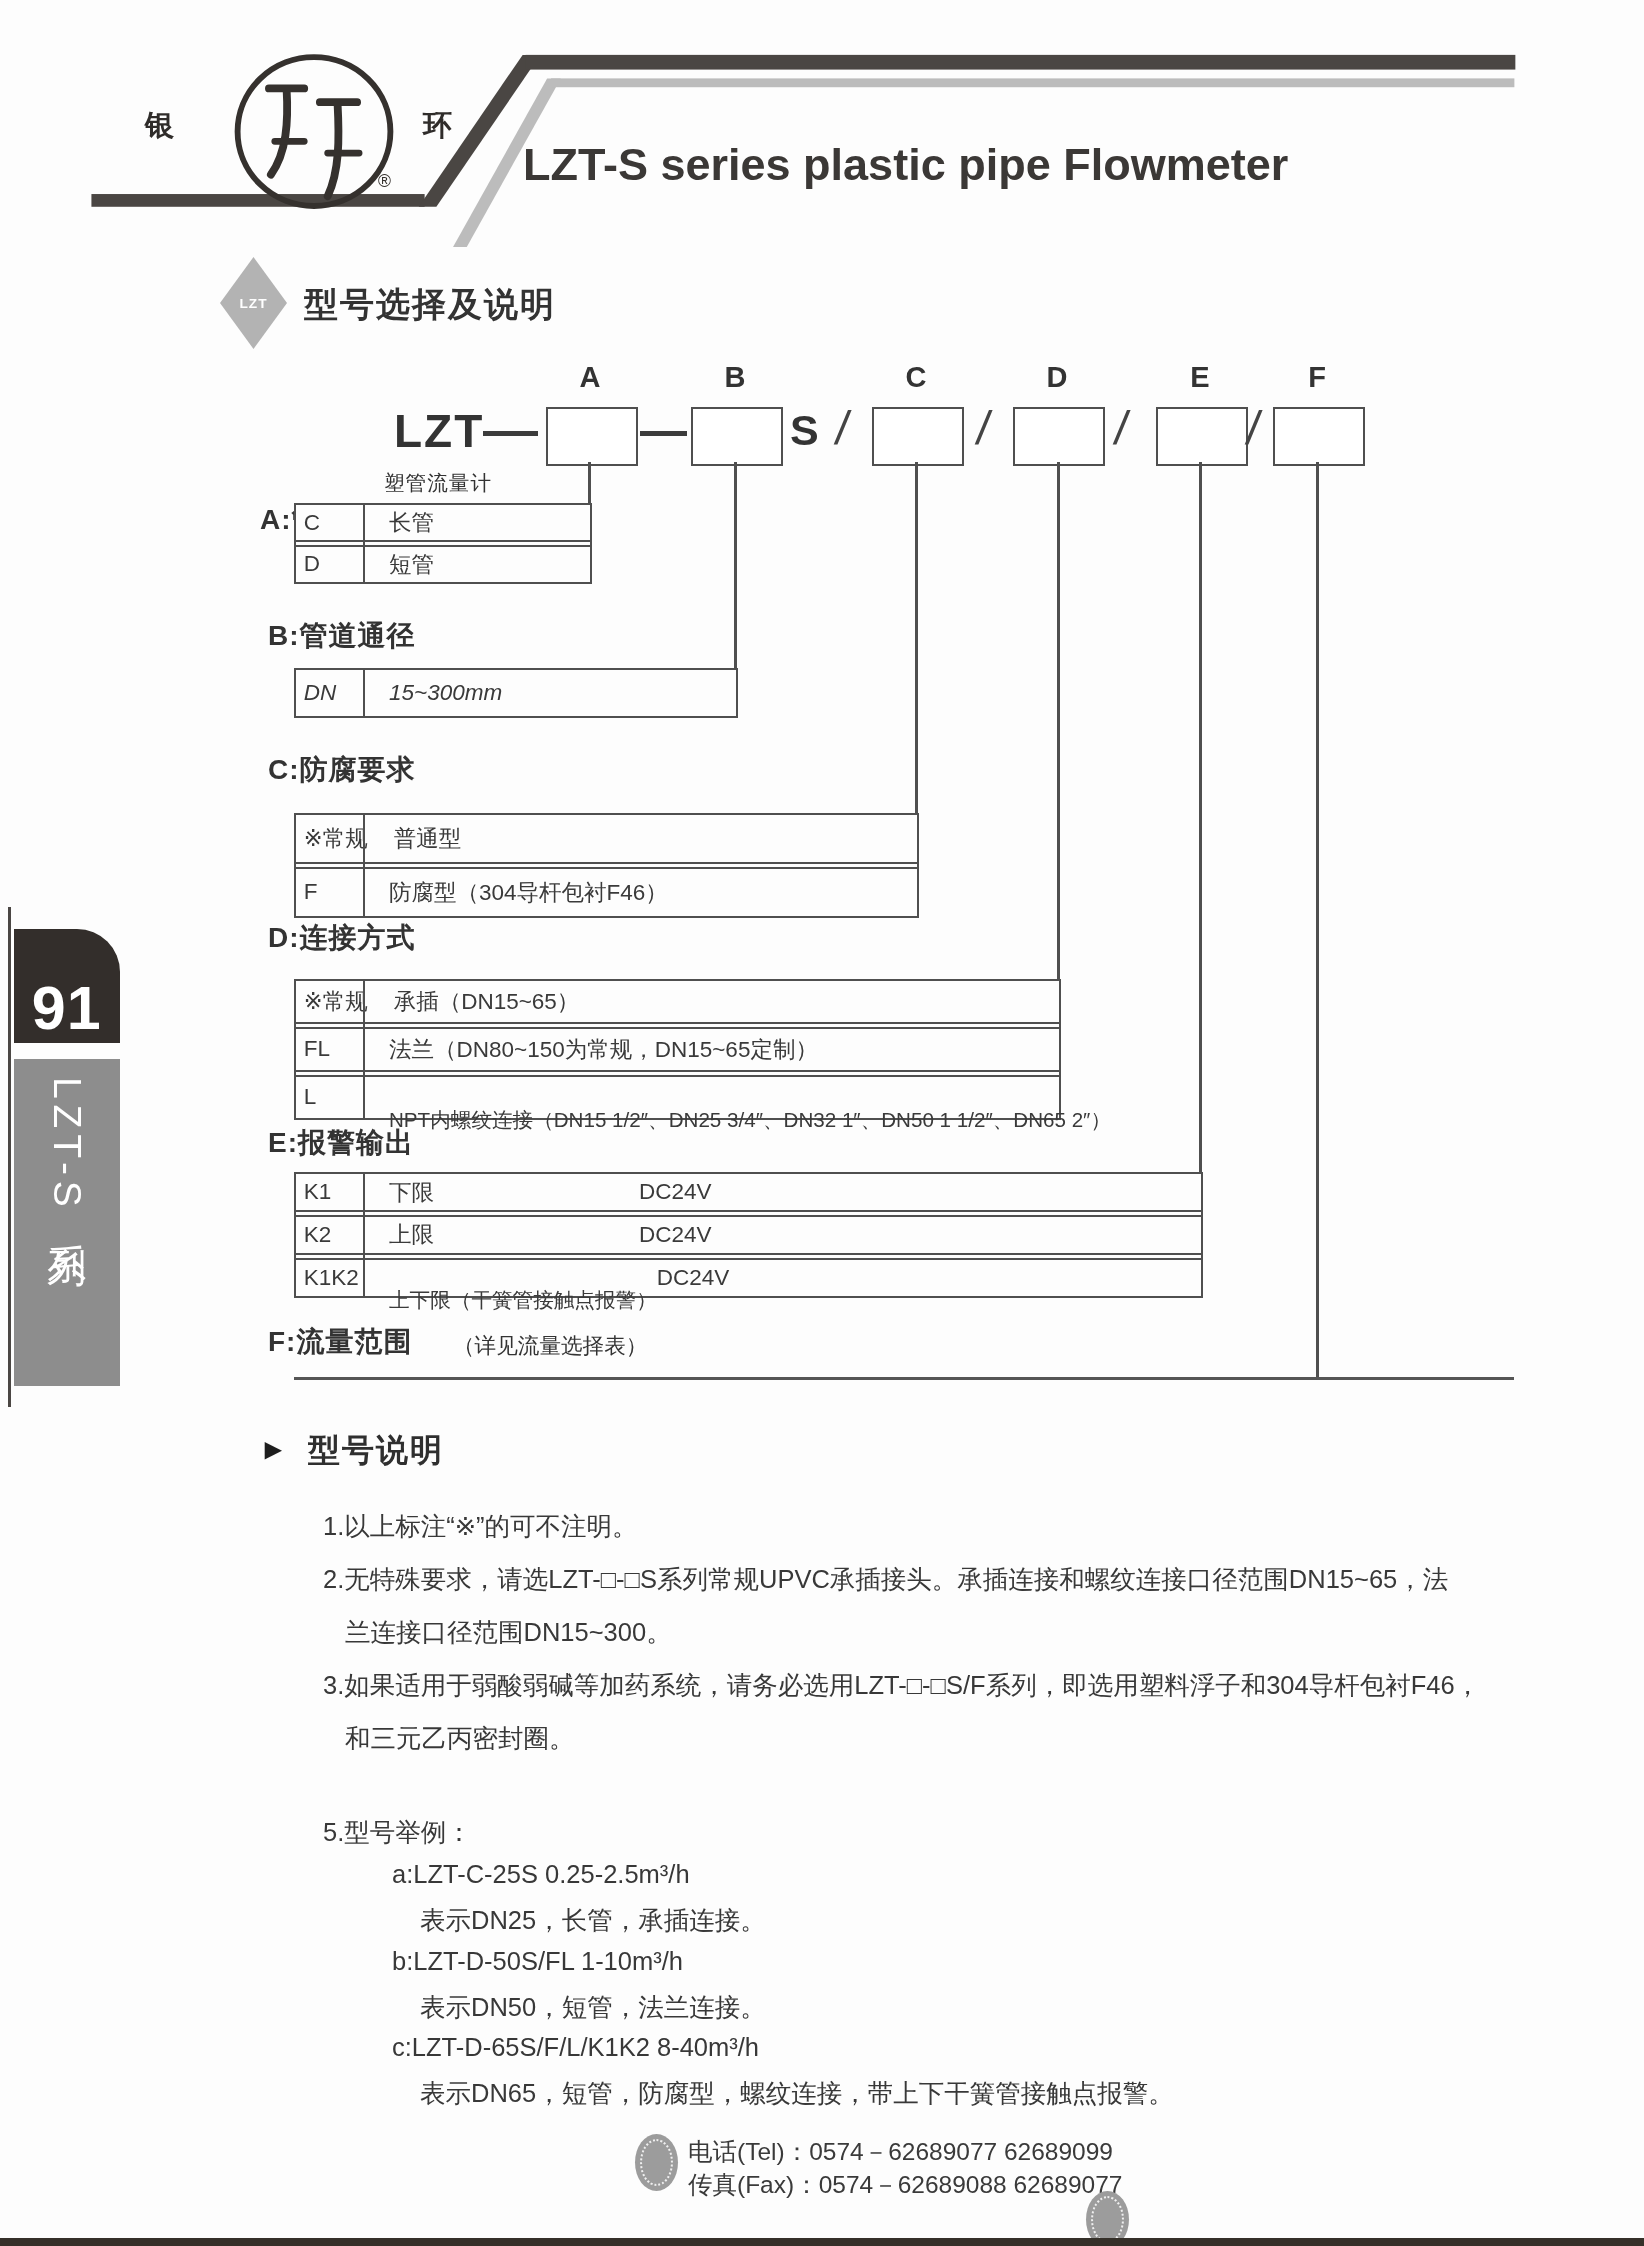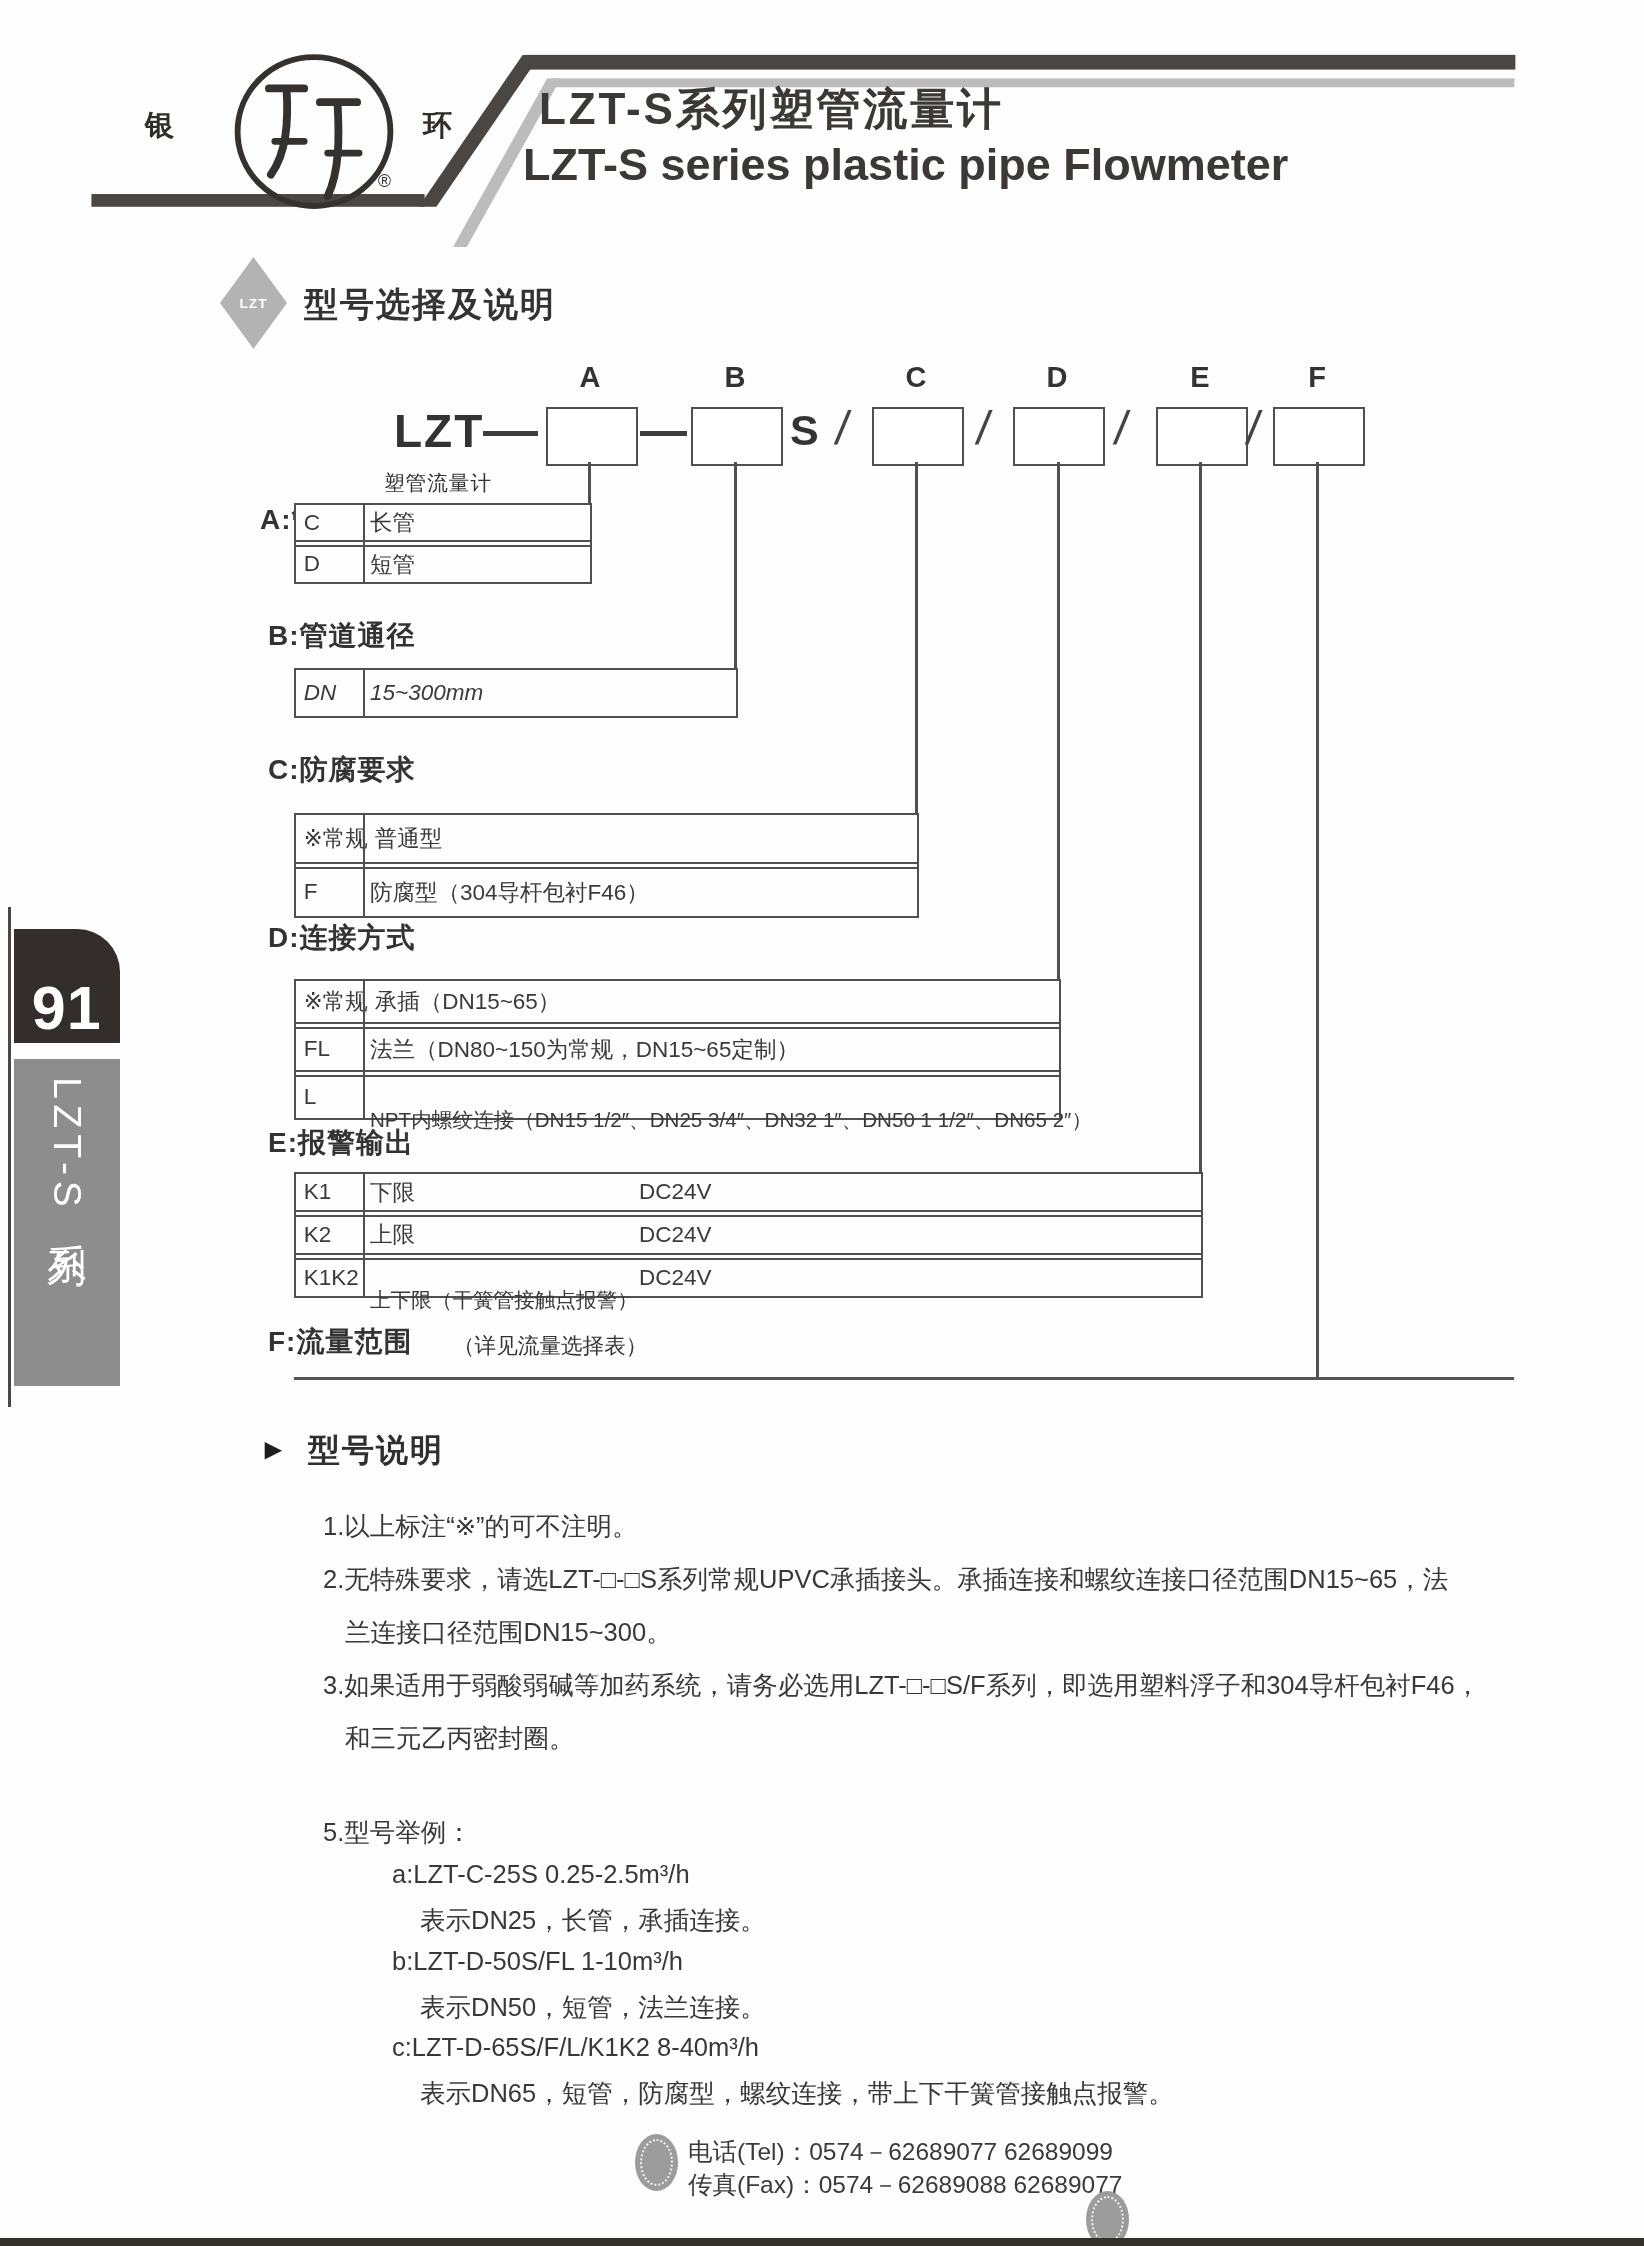--- a/index.html
+++ b/index.html
@@ -26,21 +26,21 @@
   .slash{font-size:47px;color:#444;transform:skewX(-8deg);}
   .vline{width:2.5px;background:#4f4f4f;}
   
   .glabel{font-size:28px;font-weight:bold;color:#333;letter-spacing:1px;}
   .vtable{border-left:2.5px solid #4f4f4f;border-right:2.5px solid #4f4f4f;position:absolute;}
   .vtable .divider{position:absolute;top:0;bottom:0;left:67px;width:2px;background:#4f4f4f;}
   .vtable .row{display:flex;align-items:center;border-top:2px solid #4f4f4f;
                border-bottom:2px solid #4f4f4f;margin-bottom:2.9px;background:#fdfdfd;}
   .vtable .row:last-child{margin-bottom:0;}
   .vtable .code{flex:0 0 67px;padding-left:7.8px;box-sizing:border-box;font-size:22.5px;white-space:nowrap;}
-  .vtable .desc{flex:0 0 276px;padding-left:7px;box-sizing:border-box;font-size:22.5px;white-space:nowrap;}
+  .vtable .desc{flex:0 0 276px;padding-left:26px;box-sizing:border-box;font-size:22.5px;white-space:nowrap;}
   .vtable .desc.wide{flex:1 1 auto;}
   .vtable .desc.small{font-size:20.6px;margin-top:45px;}
   .vtable .volt{font-size:22.5px;}
   .t-a .row{height:35px;} .t-b .row{height:46px;} .t-c .row{height:47px;}
   .t-d .row{height:41px;} .t-e .row{height:36px;}
   .f-note{font-size:21.6px;color:#333;}
   .hr{background:#555;height:2.9px;}
   
   .note-line{font-size:25.5px;color:#383838;white-space:nowrap;}
   .notes-title{font-size:32px;font-weight:bold;color:#2f2f2f;letter-spacing:2px;}
@@ -75,21 +75,20 @@
   <div class="abs logo-char" style="left:145px;top:106px;">银</div>
   <svg class="abs" style="left:218px;top:51px;width:192px;height:165px;" viewBox="0 0 196 168">
     <ellipse cx="98" cy="82" rx="78" ry="76" fill="none" stroke="#35312e" stroke-width="6"></ellipse>
     <path d="M52,38 h36 M70,38 c2,34 0,66 -16,88" fill="none" stroke="#35312e" stroke-width="8" stroke-linecap="round"></path>
     <path d="M104,52 h38 M122,52 c2,38 2,70 -10,96" fill="none" stroke="#35312e" stroke-width="8" stroke-linecap="round"></path>
     <path d="M58,92 h30 M112,104 h32" fill="none" stroke="#35312e" stroke-width="7" stroke-linecap="round"></path>
   </svg>
   <div class="abs logo-char" style="left:423px;top:106px;">环</div>
   <div class="abs" style="left:378px;top:171px;font-size:17.6px;color:#35312e;">®</div>
 
-  <div class="abs title-zh" style="left:539px;top:80px;">LZT-S系列塑管流量计</div>
   <div class="abs title-en" style="left:523px;top:139px;">LZT-S series plastic pipe Flowmeter</div>
 
   <div class="abs diamond" style="left:220px;top:257px;">
     <span>LZT</span>
   </div>
   <div class="abs sec-title" style="left:304px;top:282px;">型号选择及说明</div>
 
   <div class="abs lzt-big" style="left:394px;top:404px;">LZT</div>
   <div class="abs lzt-cap" style="left:384px;top:469px;">塑管流量计</div>
 

